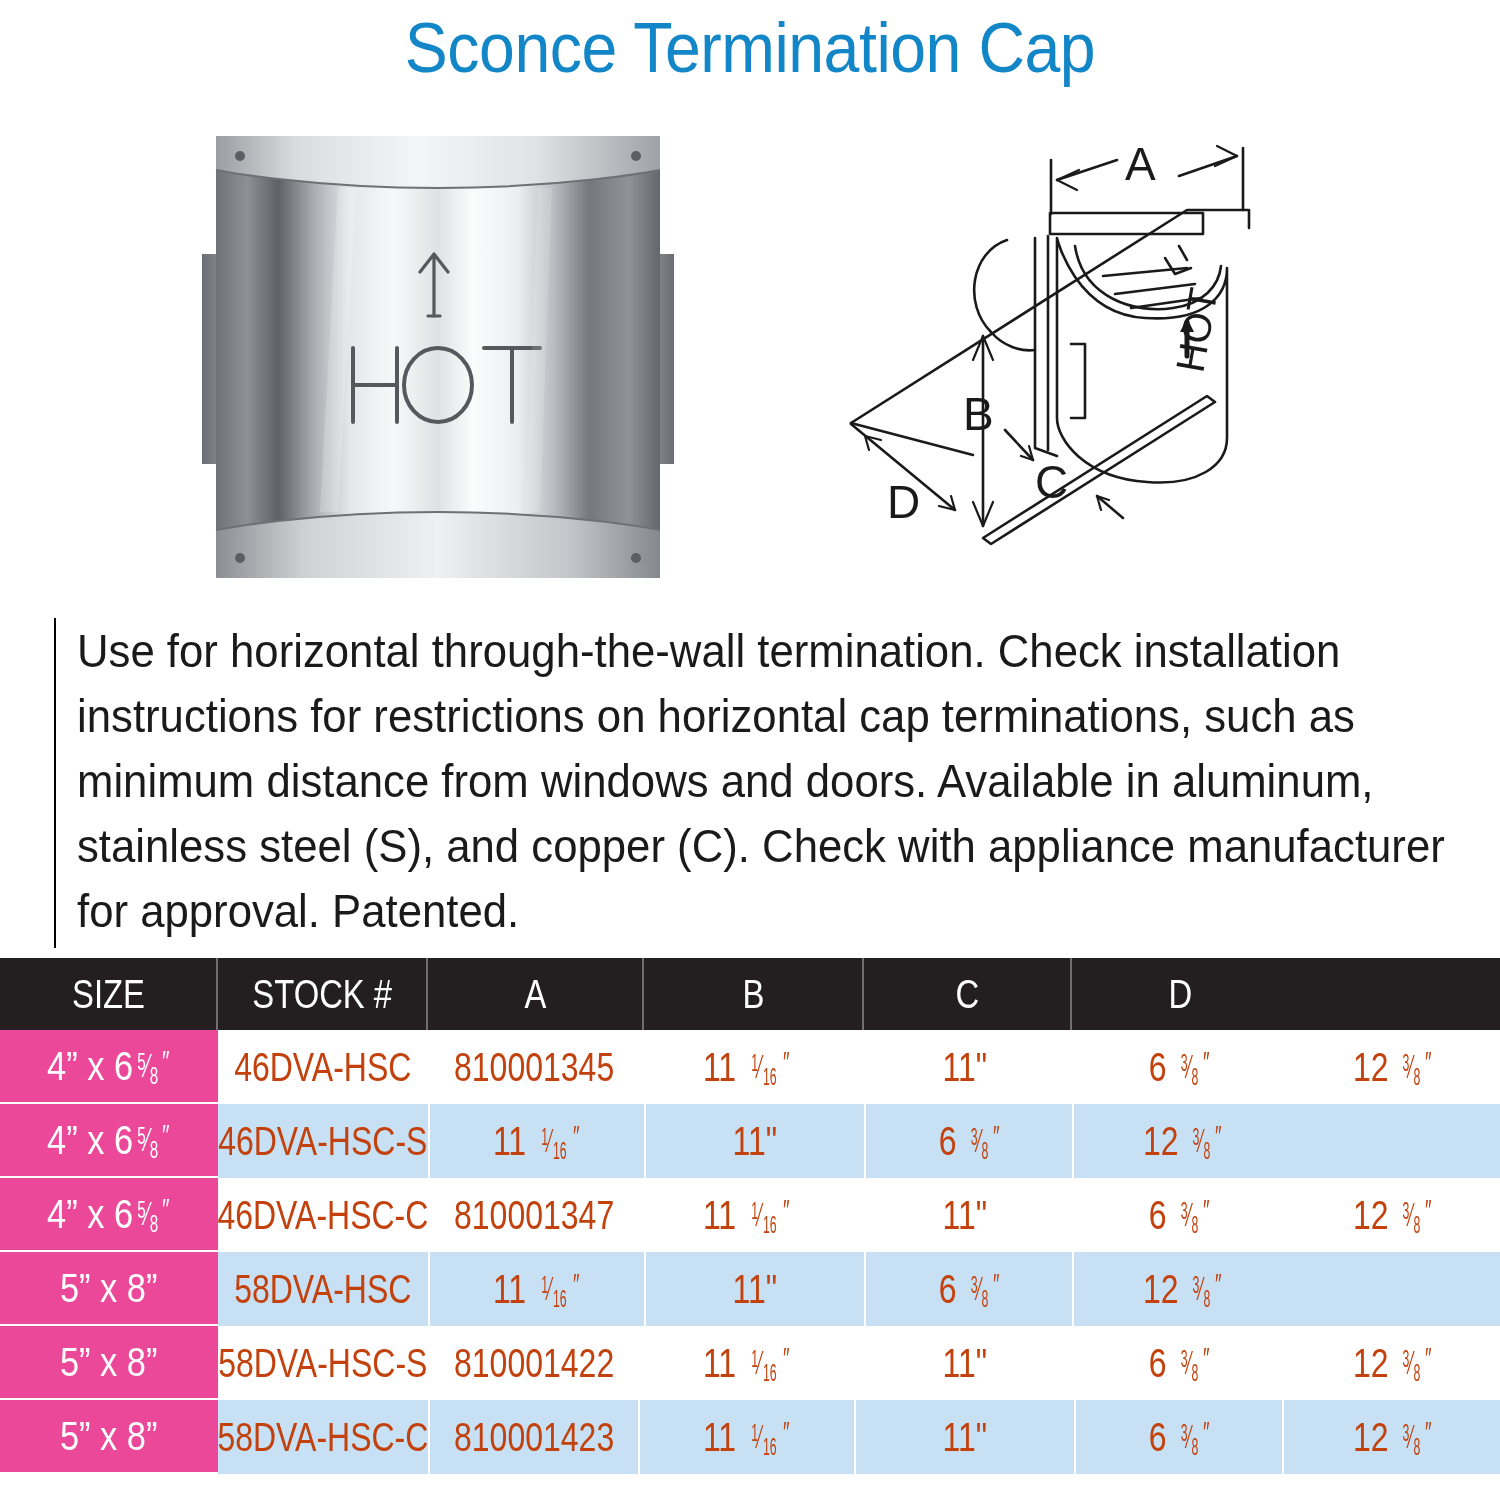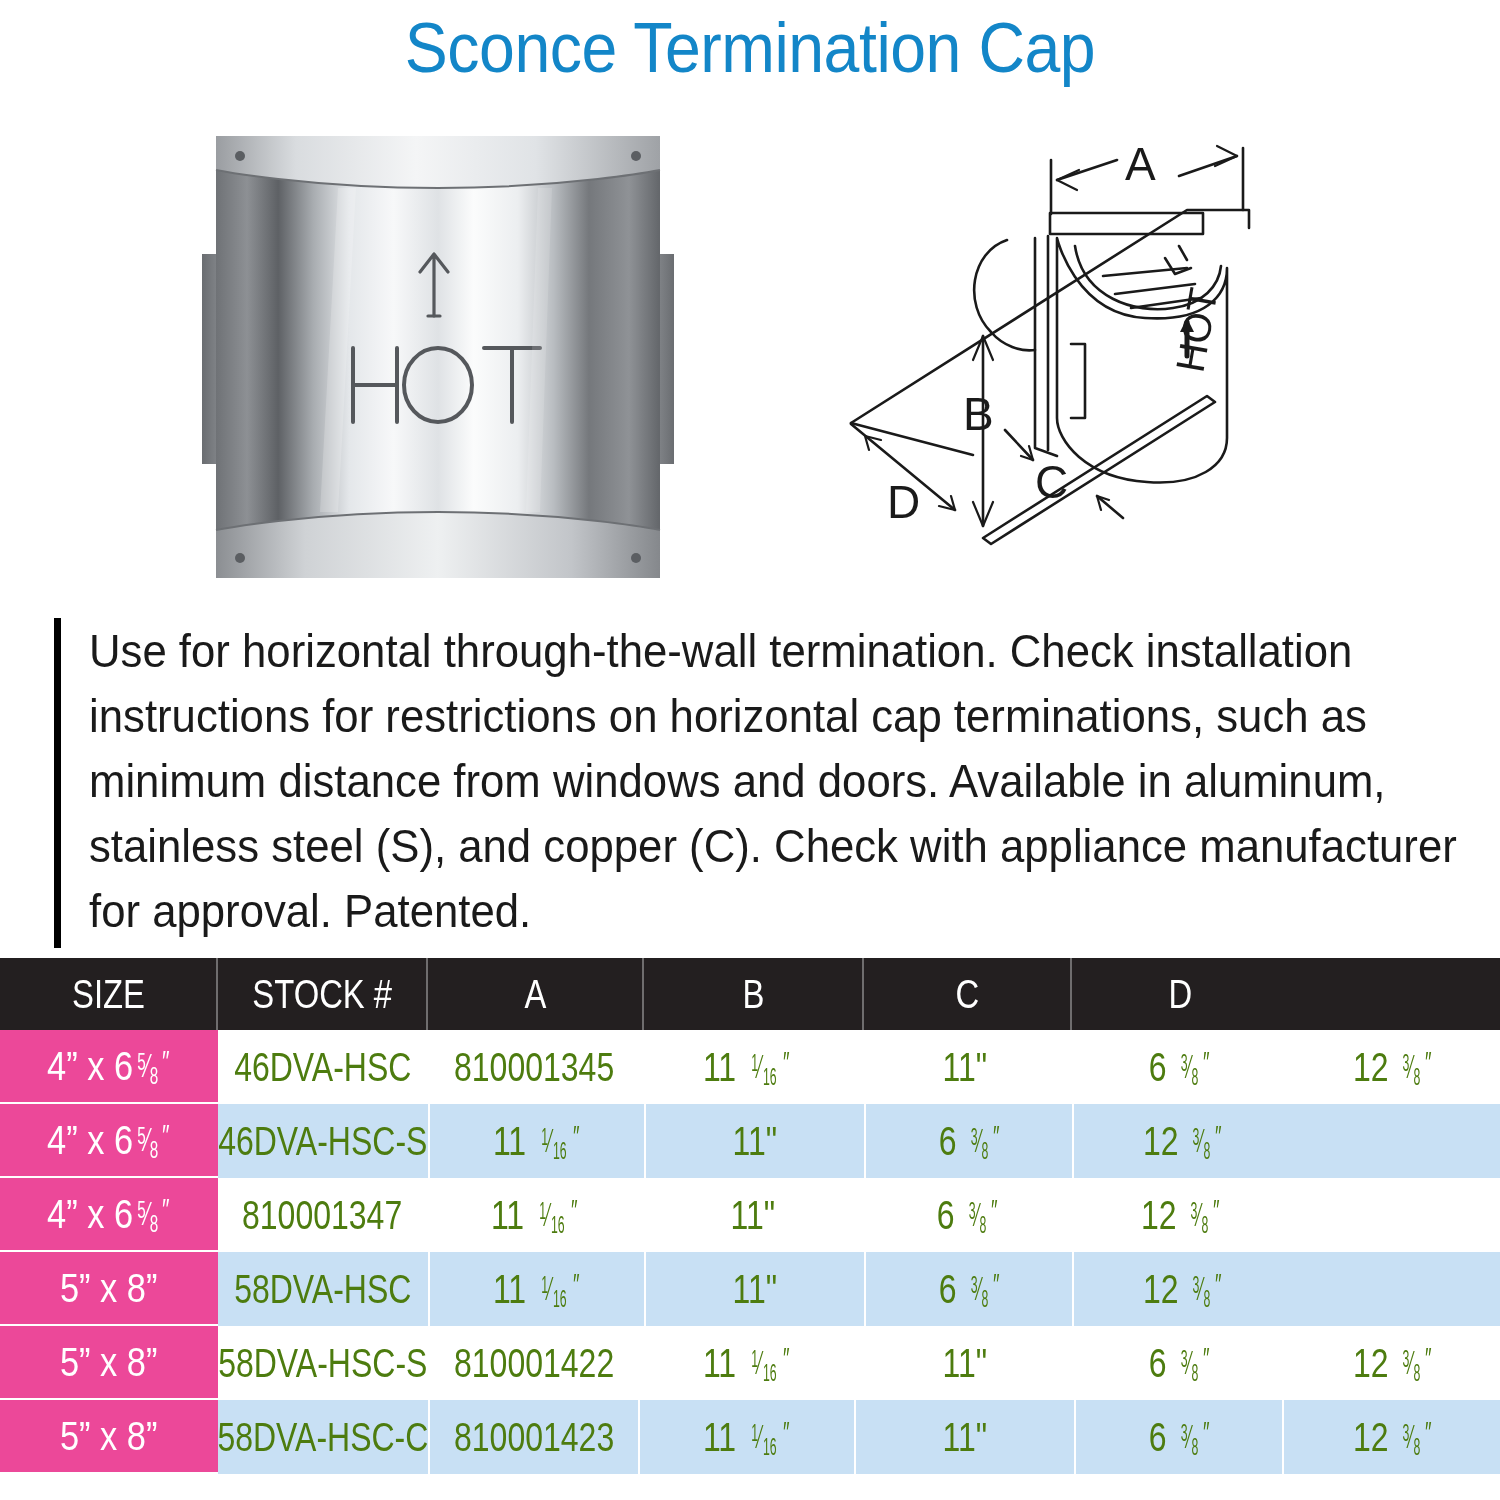--- a/index.html
+++ b/index.html
@@ -30,22 +30,22 @@
   .photo { position: absolute; left: 188px; top: 18px; width: 500px; height: 462px; }
   .photo svg { display:block; width:100%; height:100%; }
 
   .drawing { position: absolute; left: 835px; top: 10px; width: 430px; height: 480px; }
   .drawing svg { display:block; width:100%; height:100%; }
 
   
   .desc-wrap {
     position: absolute; left: 54px; top: 618px;
     width: 1420px; height: 330px;
-    border-left: 7px solid #000000;
-    padding-left: 28px;
+    border-left: 2px solid #000000;
+    padding-left: 21px;
   }
   .desc {
     font-size: 47px;
     line-height: 65px;
     color: #1a1a1a;
     transform: scaleX(0.93);
     transform-origin: left top;
     width: 1510px;
   }
 
@@ -78,21 +78,21 @@
   .thead .cell:last-child { border-right: none; }
   .thead .cell span { display:inline-block; transform: scaleX(0.82); white-space:nowrap; }
 
   
   .tbody .row { height: 74px; }
   .tbody .row.odd  { background: #ffffff; }
   .tbody .row.even { background: #C8E0F4; }
 
   .tbody .cell {
     font-size: 40px;
-    color: #4d7c0f;
+    color: #c2410c;
     border-right: 2px solid #ffffff;
   }
   .tbody .cell:last-child { border-right: none; }
   .tbody .cell span { display:inline-block; transform: scaleX(0.80); white-space:nowrap; }
 
   .tbody .c-size {
     background: #ec4899;
     color: #ffffff;
     border-bottom: 2px solid #ffffff;
     border-right: none;
@@ -330,20 +330,23 @@
             <span>6 <span class="frac"><span class="num">3</span><span class="sl">⁄</span><span class="den">8</span></span><span class="qt-sm">″</span></span>
           </div>
           <div class="cell c-d">
             <span>12 <span class="frac"><span class="num">3</span><span class="sl">⁄</span><span class="den">8</span></span><span class="qt-sm">″</span></span>
           </div>
         </div>
         <div class="row odd">
           <div class="cell c-size">
             <span>4” x 6<span class="frac"><span class="num">5</span><span class="sl">⁄</span><span class="den">8</span></span><span class="qt-sm">″</span></span>
           </div>
+          <div class="cell c-order">
+            <span>46DVA-HSC-C</span>
+          </div>
           <div class="cell c-stock">
             <span>810001347</span>
           </div>
           <div class="cell c-a">
             <span>11 <span class="frac"><span class="num">1</span><span class="sl">⁄</span><span class="den">16</span></span><span class="qt-sm">″</span></span>
           </div>
           <div class="cell c-b">
             <span>11"</span>
           </div>
           <div class="cell c-c">

